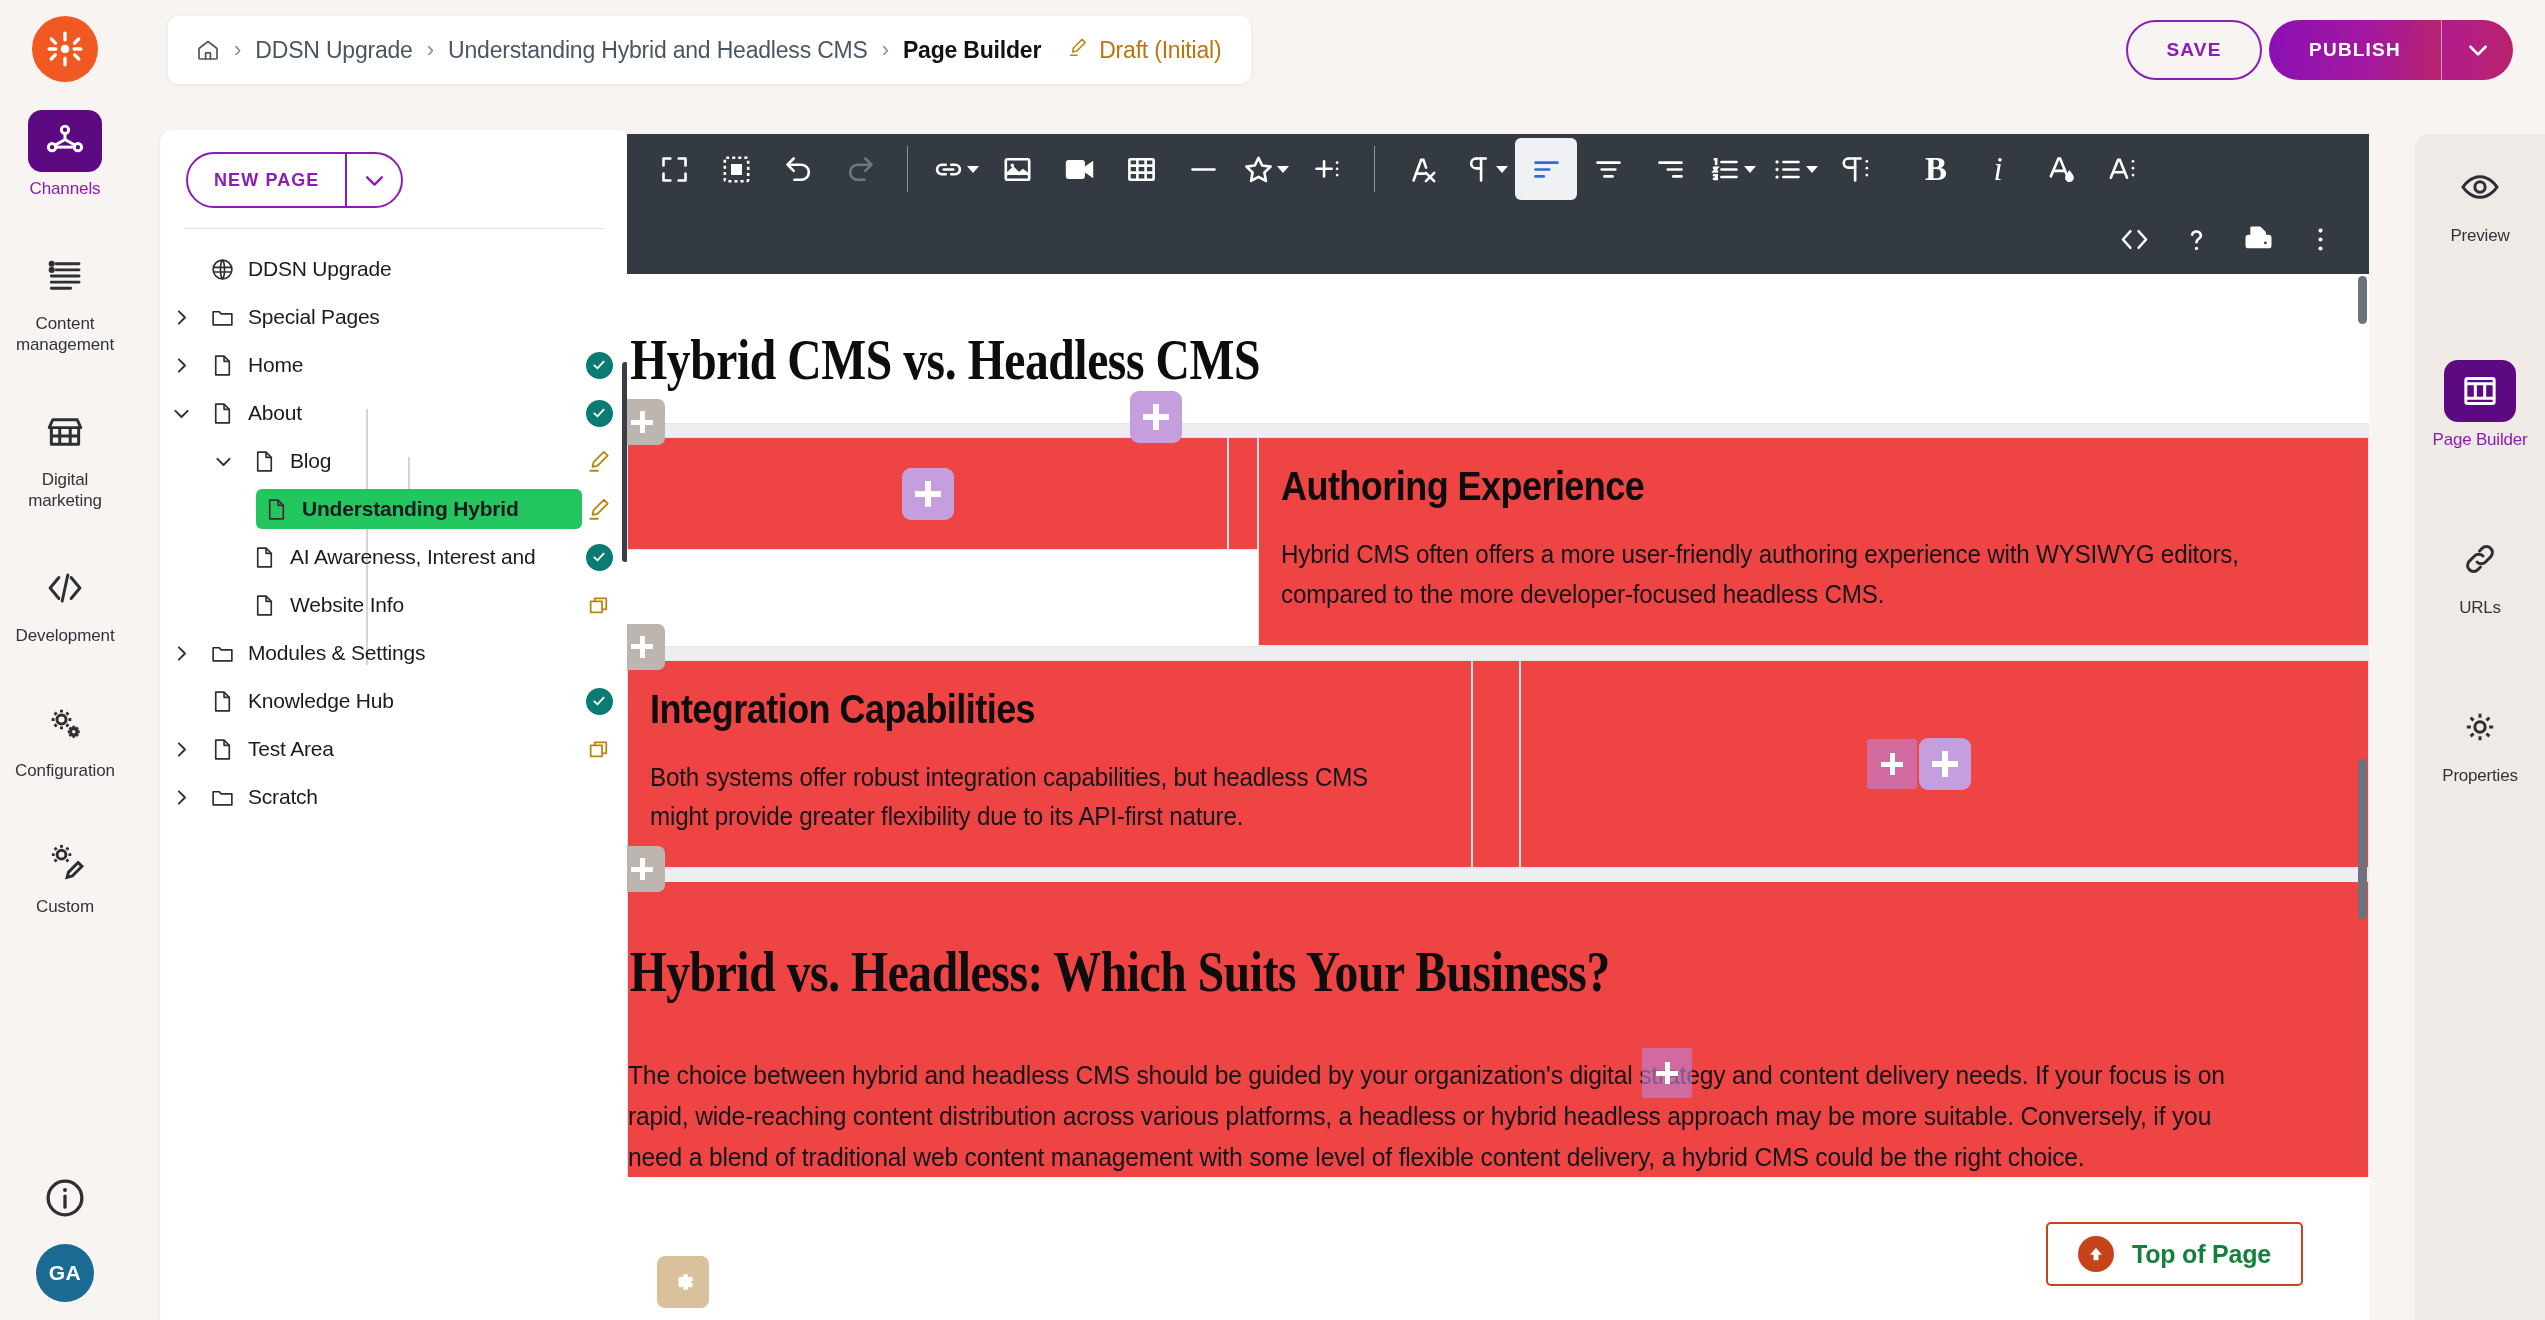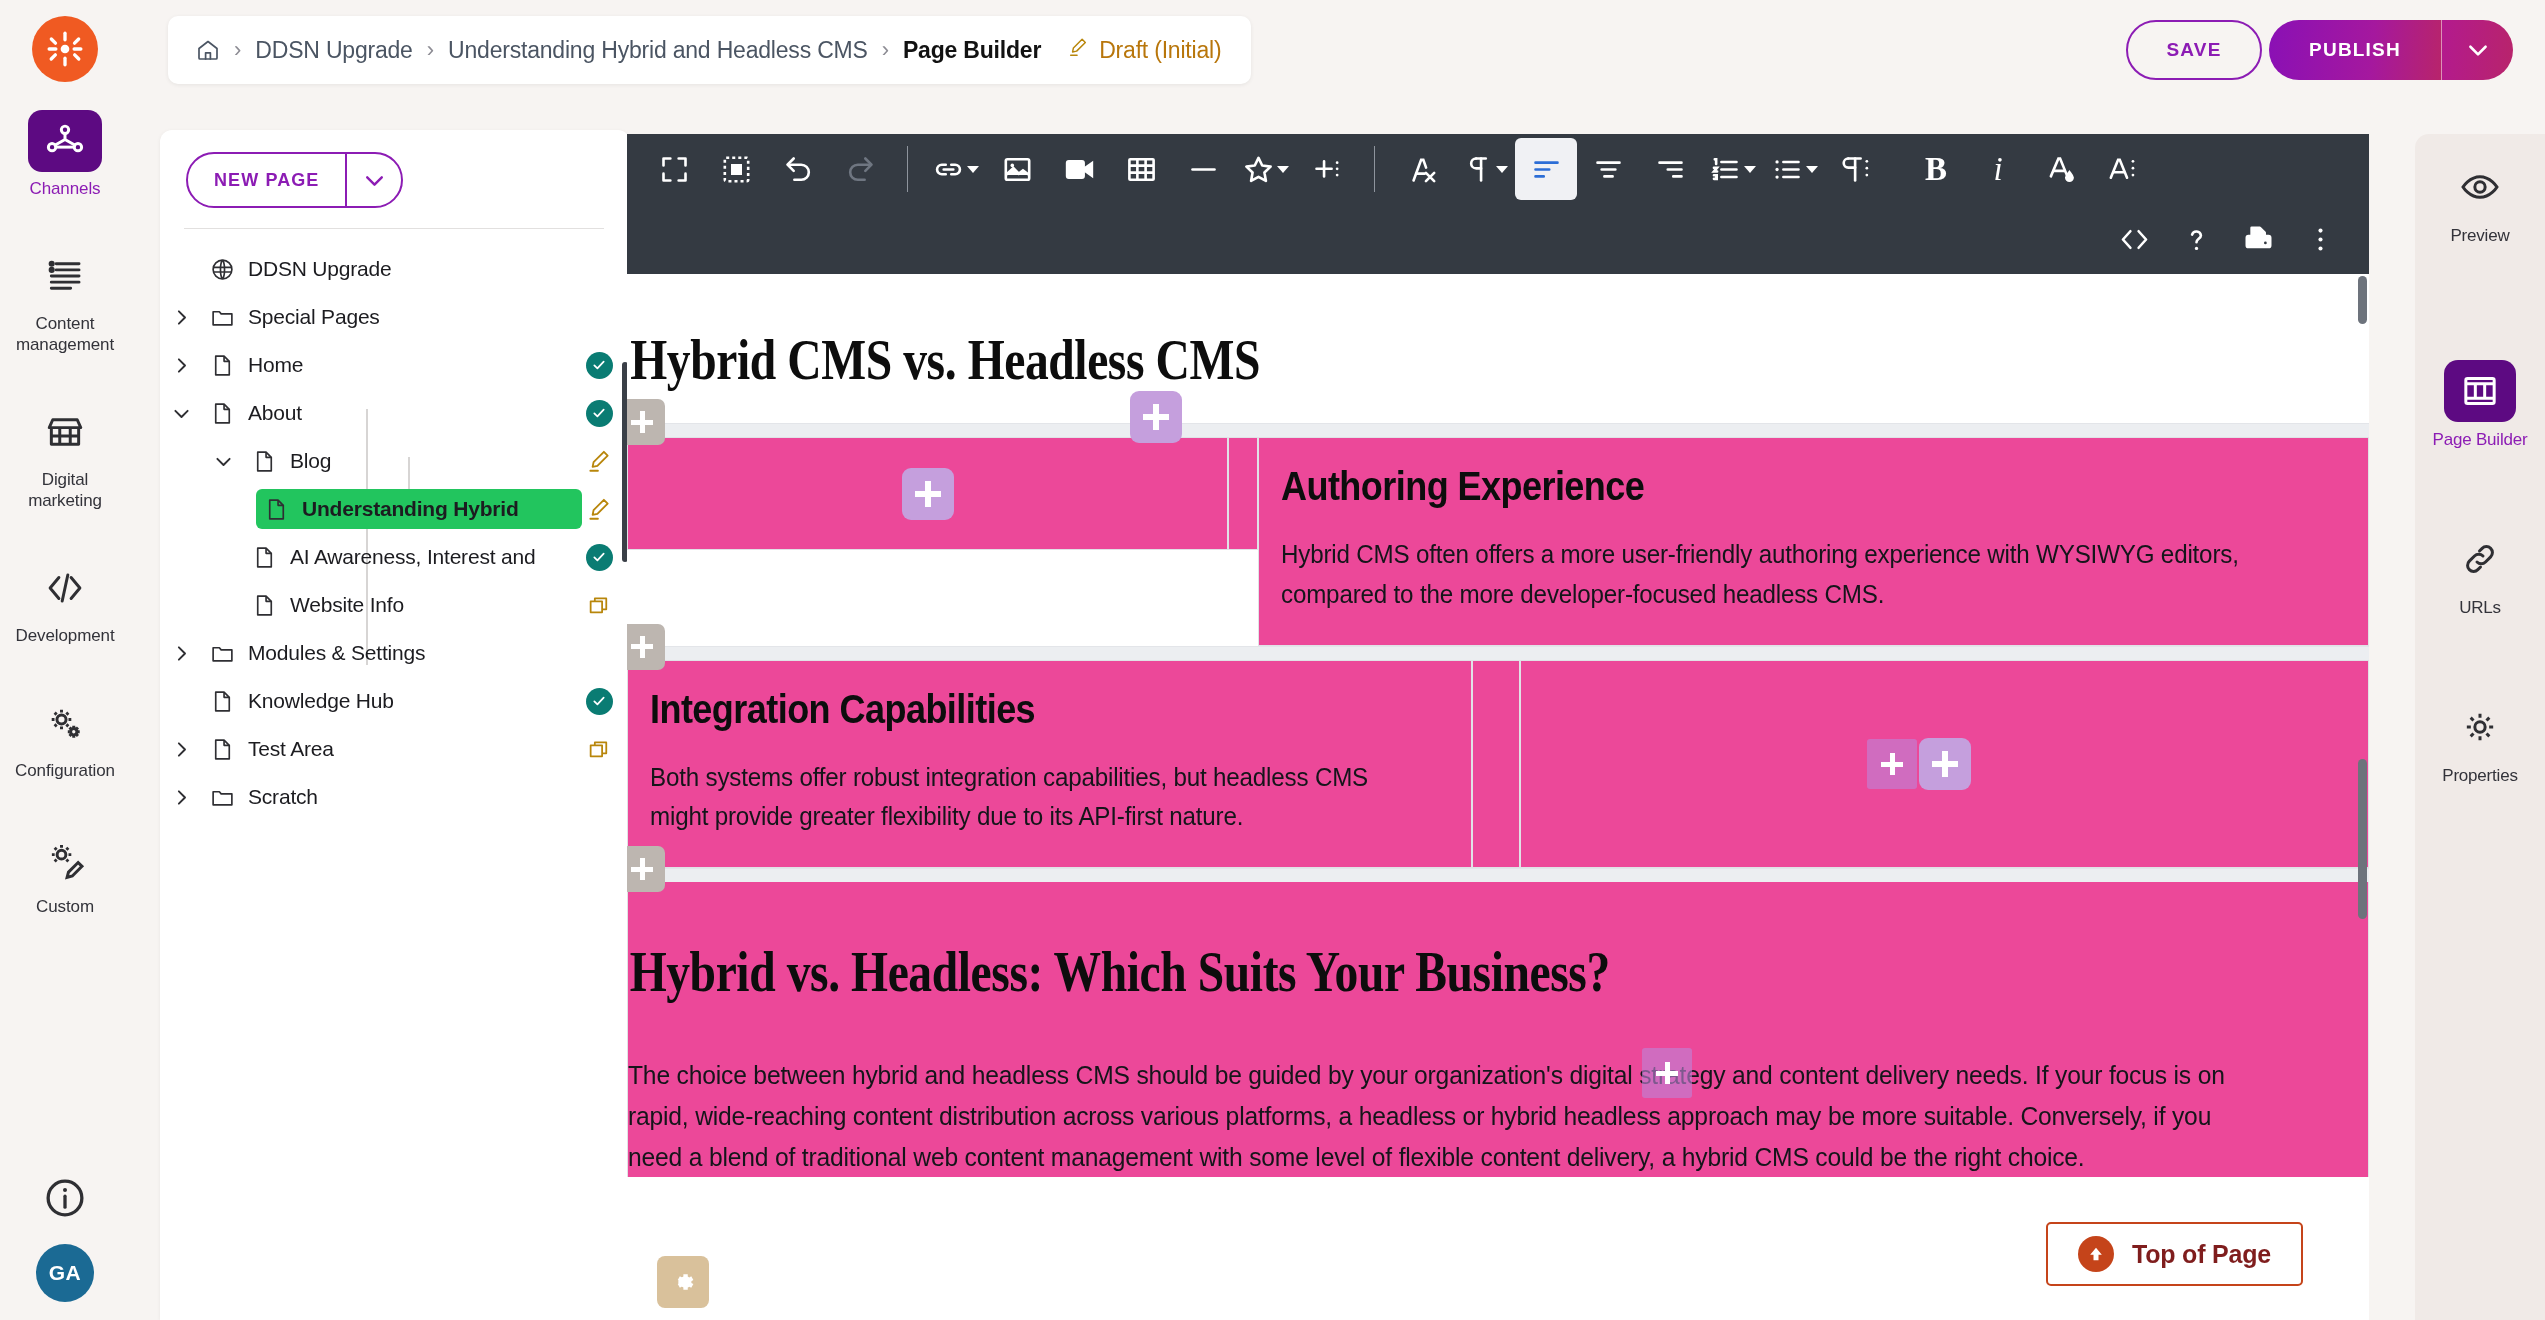--- a/index.html
+++ b/index.html
@@ -132,21 +132,21 @@
   .canvas-inner { position:relative; width:1742px; padding:0; }
 
   .doc-h1 {
     font-family:"Liberation Serif", serif; font-weight:700; font-size:58px;
     color:#0d0d0d; padding:52px 0 0 4px; letter-spacing:-0.5px;
     transform: scaleX(0.82); transform-origin: left center;
   }
   .section-strip { position:relative; height:14px; background:#eceef1; border-top:1px solid #e3e5e9;}
   .zone-row { display:flex; position:relative; }
   .zone {
-    position:relative; border:1px solid #e0e2e6; background:#ec4899;
+    position:relative; border:1px solid #e0e2e6; background:#ef4444;
   }
   .zone.empty { display:flex; align-items:center; justify-content:center; }
   .zone-pad { padding:26px 24px 30px 22px; }
   .doc-h2 {
     font-family:"Liberation Sans", sans-serif; font-weight:700; font-size:40px; color:#0d0d0d;
     letter-spacing:-0.6px; transform: scaleX(0.9); transform-origin:left center;
   }
   .doc-p {
     font-size:26px; color:#15151a; line-height:1.53; margin-top:26px; letter-spacing:-0.2px;
     transform: scaleX(0.93); transform-origin:left center;
@@ -174,21 +174,21 @@
   }
   .gear-btn svg { width:30px; height:30px; fill:#fff; }
 
   .topofpage {
     position:absolute; right:66px; bottom:34px; height:64px; padding:0 30px;
     background:#fff; border:2px solid #c5441a; border-radius:5px;
     display:flex; align-items:center; gap:18px; cursor:pointer; z-index:9;
   }
   .topofpage .circ { width:36px; height:36px; border-radius:50%; background:#c5441a; display:flex; align-items:center; justify-content:center;}
   .topofpage .circ svg { width:20px; height:20px; fill:#fff; }
-  .topofpage span { color:#7f1d1d; font-size:25px; font-weight:700; letter-spacing:-0.2px;}
+  .topofpage span { color:#15803d; font-size:25px; font-weight:700; letter-spacing:-0.2px;}
 
   
   .canvas-scroll { position:absolute; right:2px; width:9px; border-radius:5px; background:#6d737c; z-index:20;}
 
   
   .rrail {
     position:absolute; right:0; top:134px; width:130px; height:1186px;
     background:#f0eae7; border-radius:14px 0 0 0;
   }
   .rrail-item { width:130px; padding:22px 6px 20px; display:flex; flex-direction:column; align-items:center; gap:8px; cursor:pointer;}

